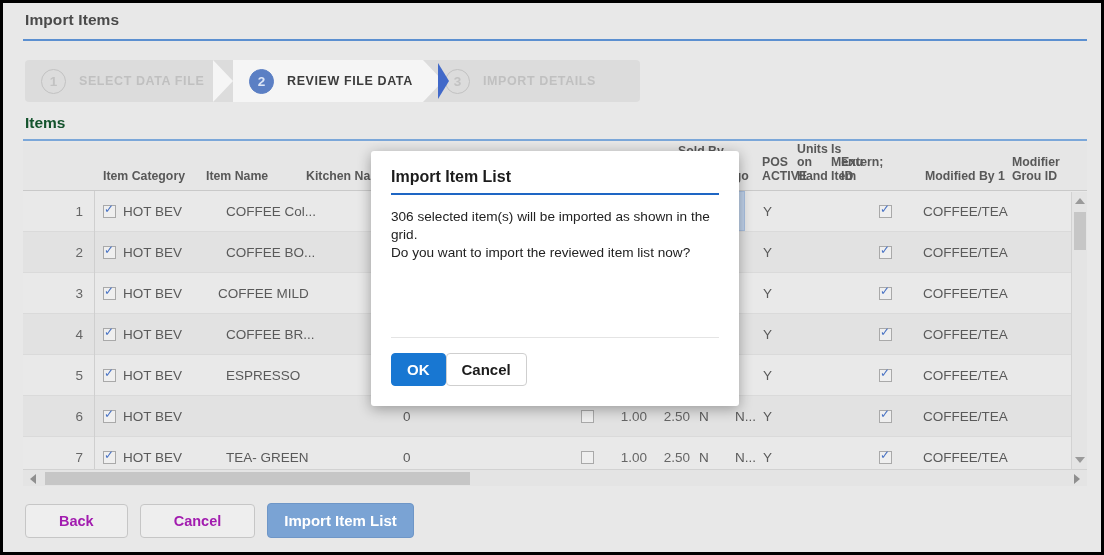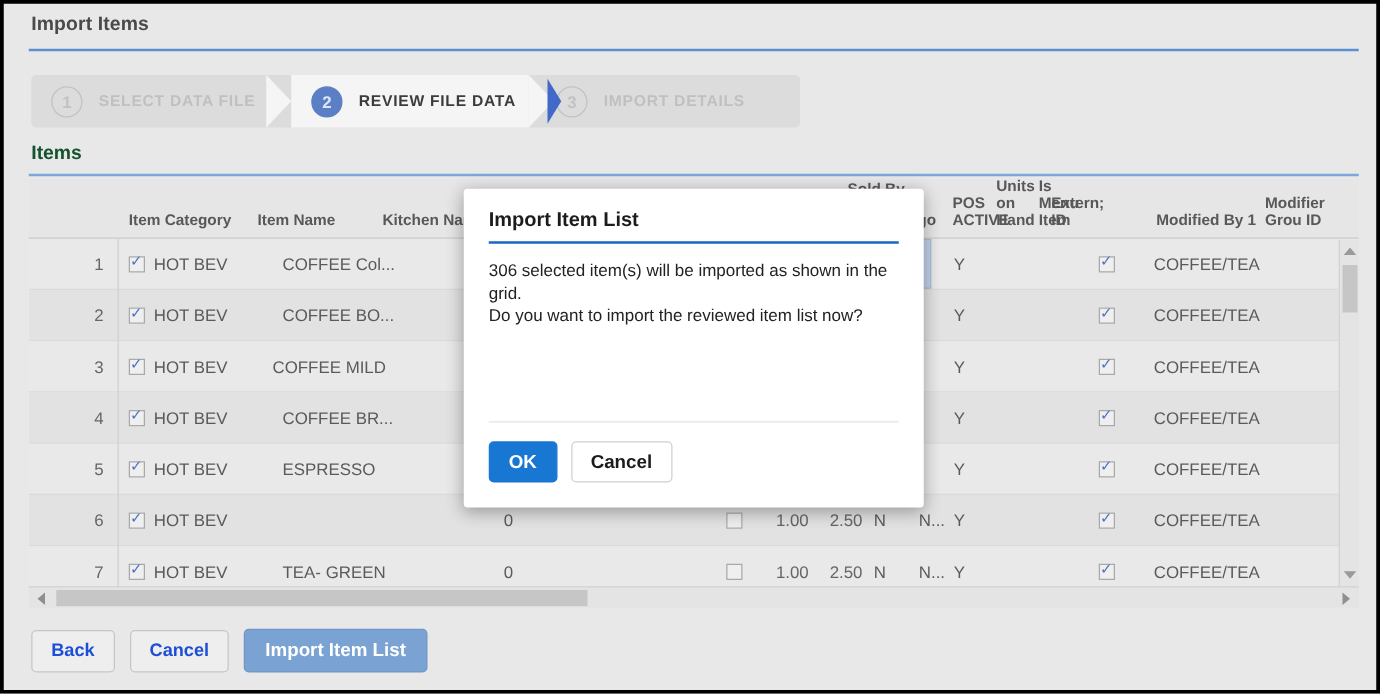--- a/index.html
+++ b/index.html
@@ -251,25 +251,25 @@
   
   .footer {
     position: absolute;
     left: 22px; bottom: 14px;
     display: flex; align-items: center; gap: 12px;
   }
   .btn {
     font-family: "Liberation Sans", sans-serif;
     font-size: 14.5px;
     font-weight: bold;
-    color: #1d4ed8;
+    color: #a21caf;
     background: #eeeeee;
     border: 1px solid #c6c6c6;
     border-radius: 4px;
-    padding: 8px 15px;
+    padding: 8px 33px;
     cursor: pointer;
   }
   .btn-primary {
     background: #7aa3d4;
     border: 1px solid #6e96c7;
     color: #ffffff;
     padding: 8px 16px;
     font-size: 15px;
   }
 
@@ -306,21 +306,21 @@
   }
   .modal-sep {
     position: absolute;
     left: 20px; bottom: 68px;
     width: 328px; height: 1px;
     background: #e4e4e4;
   }
   .modal-actions {
     position: absolute;
     left: 20px; bottom: 20px;
-    display: flex; align-items: flex-start; gap: 11px;
+    display: flex; align-items: flex-start; 
   }
   .btn-ok {
     background: #1877d2;
     border: 1px solid #1877d2;
     color: #ffffff;
     border-radius: 4px;
     font-size: 15px;
     font-weight: bold;
     padding: 7px 15px;
     font-family: "Liberation Sans", sans-serif;

